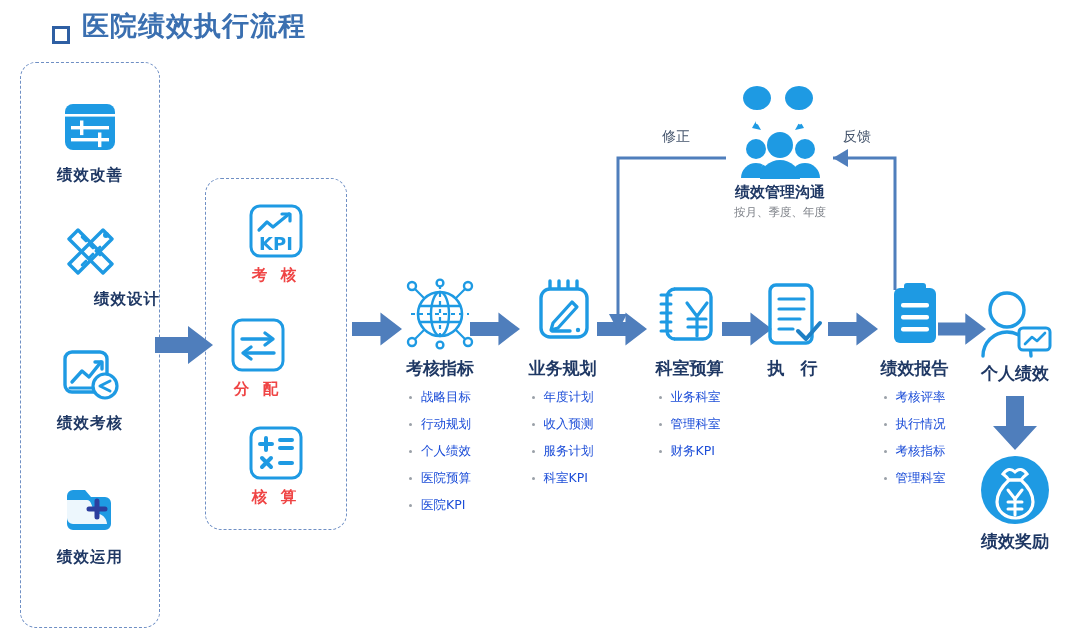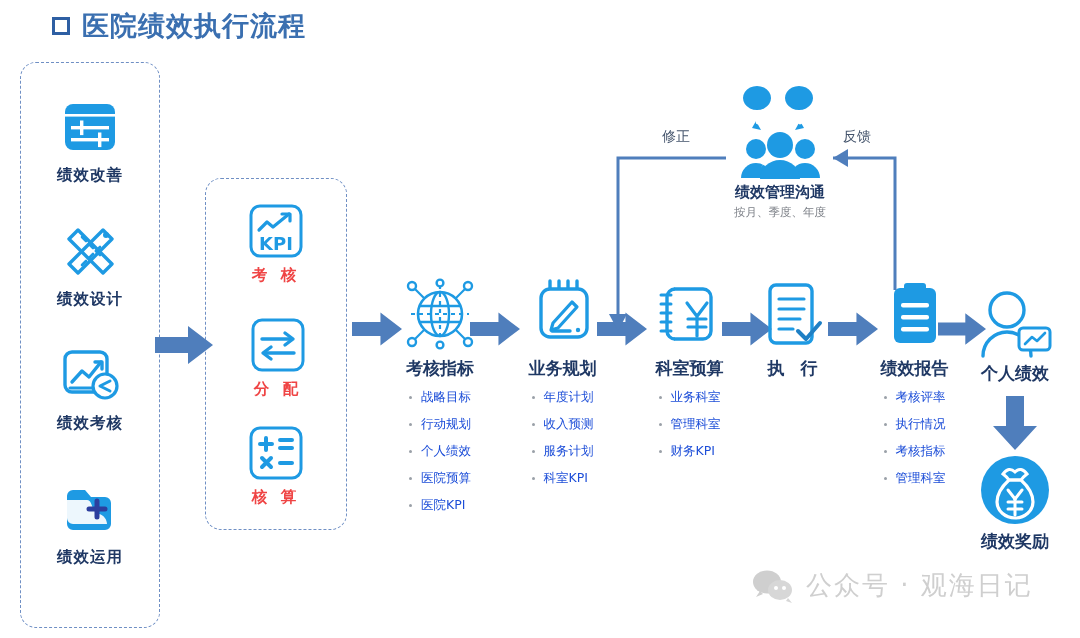--- a/index.html
+++ b/index.html
@@ -5,21 +5,21 @@
   html,body{margin:0;padding:0;}
   body{
     width:1080px;height:638px;
     background:#ffffff;
     font-family:"DejaVu Sans","Liberation Sans",sans-serif;
     position:relative;overflow:hidden;
   }
   .canvas{position:absolute;left:0;top:0;width:1080px;height:638px;}
 
   
-  .title-row{position:absolute;left:14px;top:8px;display:flex;align-items:center;gap:12px;padding-left:38px;}
+  .title-row{position:absolute;left:14px;top:8px;display:flex;align-items:flex-end;gap:12px;padding-left:38px;}
   .title-sq{width:18px;height:18px;border:3px solid #2e5fa3;box-sizing:border-box;}
   .title-text{
     font-family:"DejaVu Sans","Liberation Sans",sans-serif;
     font-size:27px;font-weight:bold;color:#3a6fb0;letter-spacing:1px;white-space:nowrap;
   }
 
   
   .panel{
     position:absolute;border:1.6px dashed #6f8fc4;border-radius:16px;box-sizing:border-box;
   }
@@ -99,21 +99,21 @@
         <rect x="6" y="18" width="50" height="2.6" fill="#ffffff"></rect>
         <rect x="12" y="30" width="38" height="3.4" fill="#ffffff"></rect>
         <rect x="12" y="42" width="38" height="3.4" fill="#ffffff"></rect>
         <rect x="21" y="24.5" width="3.4" height="14.6" fill="#ffffff"></rect>
         <rect x="39" y="36.5" width="3.4" height="14.6" fill="#ffffff"></rect>
       </svg>
     </div>
     <div class="lp-label">绩效改善</div>
   </div>
 
-  <div class="lp-item" style="left:20px;top:216px;">
+  <div class="lp-item" style="left:20px;top:216px;text-align:right;">
     <div class="lp-icon">
       <svg width="64" height="64" viewBox="0 0 64 64">
         <g stroke="#1e9ae3" stroke-width="3.4" fill="none" stroke-linejoin="round">
           <path d="M11 20 L20 11 L54 45 L45 54 Z"></path>
           <path d="M11 45 L20 54 L54 20 L45 11 Z"></path>
         </g>
         <g stroke="#1e9ae3" stroke-width="2.6" stroke-linecap="round">
           <path d="M24 18 L28 22"></path>
             <path d="M31 25 L35 29"></path>
           <path d="M38 32 L42 36"></path>
@@ -163,21 +163,21 @@
       <svg width="58" height="58" viewBox="0 0 58 58">
         <rect x="4" y="3" width="50" height="50" rx="9" fill="none" stroke="#1e9ae3" stroke-width="3"></rect>
         <polyline points="12,27 20,19 26,24 42,11" fill="none" stroke="#1e9ae3" stroke-width="3.2" stroke-linecap="round" stroke-linejoin="round"></polyline>
         <polyline points="35,11 43,11 43,18" fill="none" stroke="#1e9ae3" stroke-width="3.2" stroke-linecap="round" stroke-linejoin="round"></polyline>
         <text x="29" y="47" font-size="18" font-weight="bold" fill="#1e9ae3" text-anchor="middle" font-family="'DejaVu Sans','Liberation Sans',sans-serif">KPI</text>
       </svg>
     </div>
     <div class="mp-label">考 核</div>
   </div>
 
-  <div class="mp-item" style="left:207px;top:314px;">
+  <div class="mp-item" style="left:187px;top:314px;">
     <div class="mp-icon">
       <svg width="58" height="58" viewBox="0 0 58 58">
         <rect x="4" y="3" width="50" height="50" rx="9" fill="none" stroke="#1e9ae3" stroke-width="3"></rect>
         <path d="M13 22 H42" stroke="#1e9ae3" stroke-width="3.4" stroke-linecap="round"></path>
         <polyline points="36,16 44,22 36,28" fill="none" stroke="#1e9ae3" stroke-width="3.4" stroke-linecap="round" stroke-linejoin="round"></polyline>
         <path d="M45 36 H16" stroke="#1e9ae3" stroke-width="3.4" stroke-linecap="round"></path>
         <polyline points="22,30 14,36 22,42" fill="none" stroke="#1e9ae3" stroke-width="3.4" stroke-linecap="round" stroke-linejoin="round"></polyline>
       </svg>
     </div>
     <div class="mp-label">分 配</div>
@@ -483,29 +483,14 @@
             <path d="M43 38 L36 47"></path>
           <path d="M29 50 H43"></path>
             <path d="M29 57 H43"></path>
             <path d="M36 47 V63"></path>
         </g>
       </svg>
     </div>
     <div class="right-title">绩效奖励</div>
   </div>
 
-  <div class="watermark">
-    <div>
-      <svg width="42" height="34" viewBox="0 0 42 34">
-        <ellipse cx="15" cy="13" rx="14" ry="11.5" fill="#cfcfcf"></ellipse>
-        <path d="M8 22 l-4 6 l7 -3 Z" fill="#cfcfcf"></path>
-        <ellipse cx="28" cy="21" rx="12" ry="10" fill="#d7d7d7"></ellipse>
-        <path d="M36 29 l4 5 l-6 -2 Z" fill="#d7d7d7"></path>
-        <g fill="#ffffff">
-            <circle cx="24" cy="19" r="2"></circle>
-            <circle cx="32" cy="19" r="2"></circle>
-          </g>
-      </svg>
-    </div>
-    <div class="wm-text">公众号 · 观海日记</div>
-  </div>
 
 </div>
 
 </body></html>

